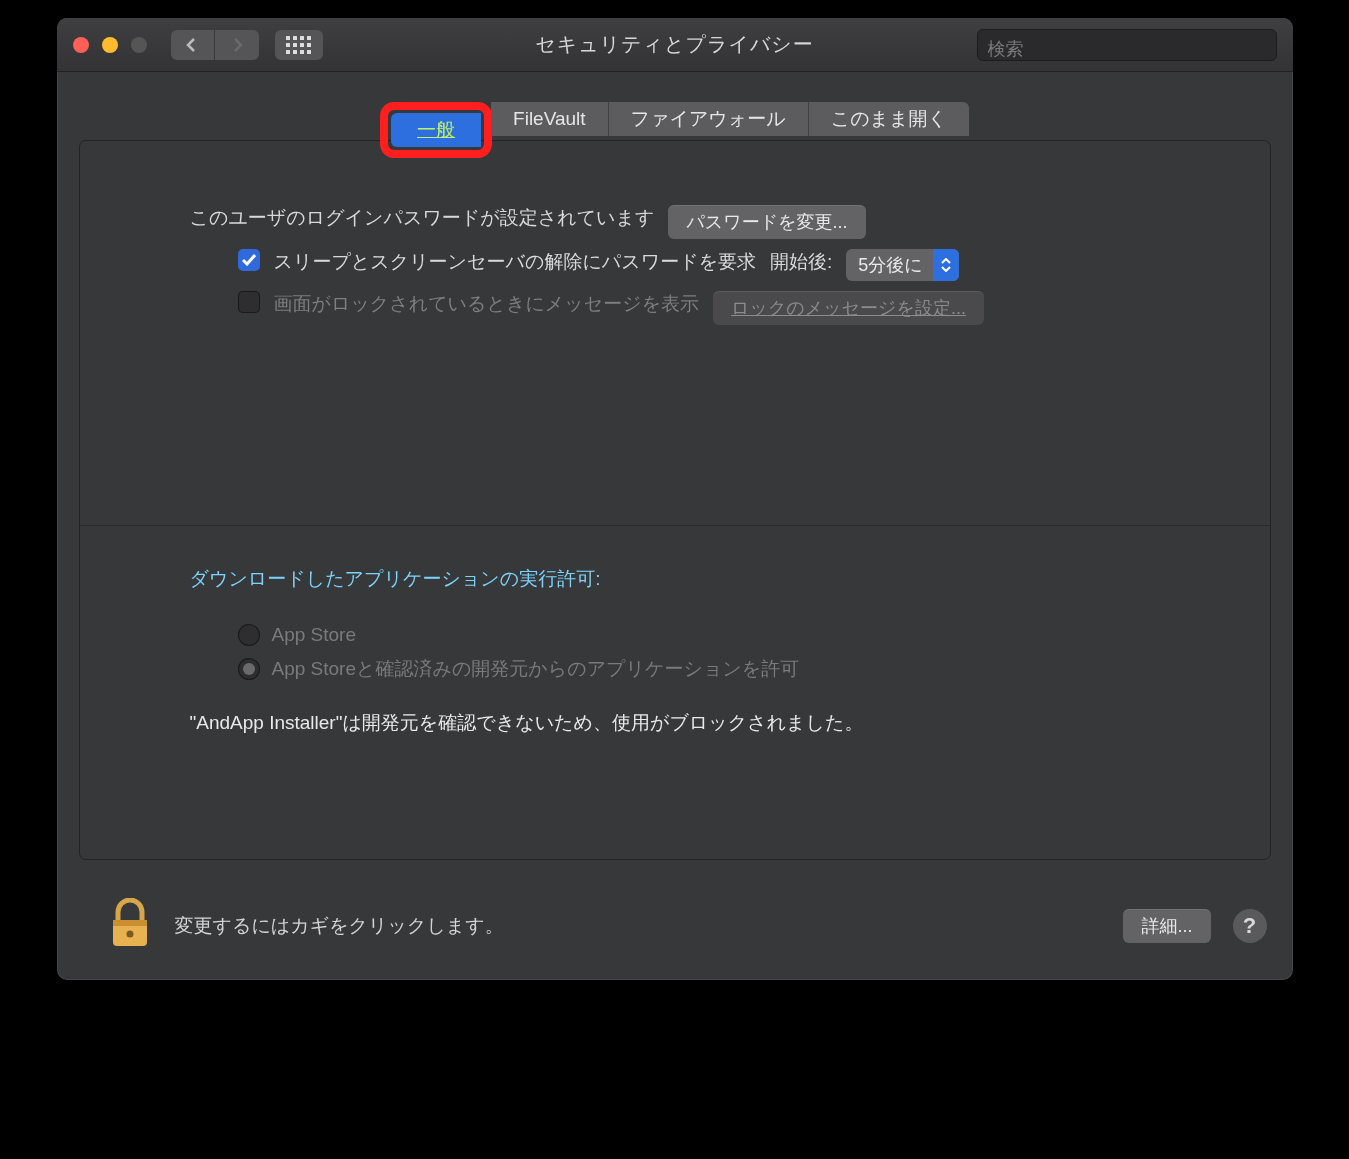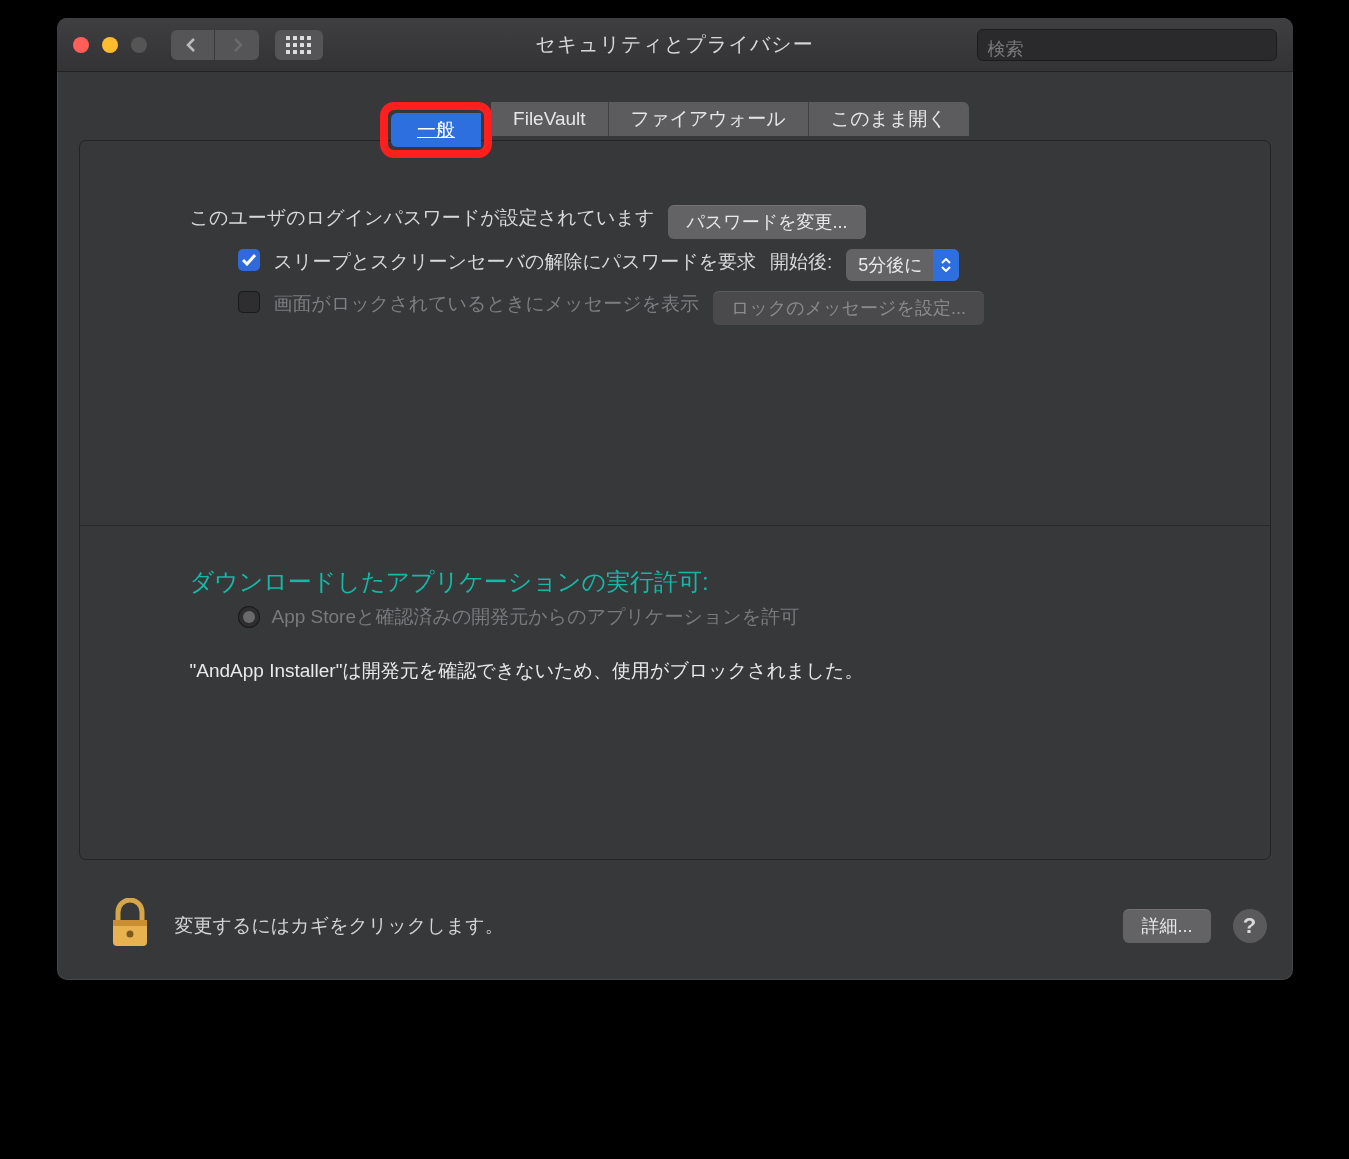--- a/index.html
+++ b/index.html
@@ -20,35 +20,35 @@
     .wtitle { position:absolute; left:50%; transform:translateX(-50%); color:#d7d7d9; font-size:20px; font-weight:500; letter-spacing:1px; }
     .search { margin-left:auto; width:300px; height:32px; background:#2a2a2c; border:1px solid #1c1c1e; border-radius:6px; display:flex; align-items:center; padding:0 10px; gap:8px;flex-direction:column; }
     .search svg{fill:none;stroke:#888;stroke-width:2;}
     .search input{background:transparent;border:0;outline:0;color:#ccc;font-size:18px;width:100%;}
     .search input::placeholder{color:#7a7a7c;}
     .body { padding:30px 22px 24px; }
     .tabs-wrap { display:flex; justify-content:center; position:relative; z-index:2; margin-bottom:-18px; }
     .tabs { display:flex; border-radius:6px; overflow:hidden; }
     .tab { height:34px; padding:0 22px; background:#5c5c5f; color:#e6e6e8; font-size:19px; display:flex; align-items:center; border-right:1px solid #414144; cursor:pointer; }
     .tab:last-child{border-right:0;}
-    .tab.active { background:#2e6fe0; color:#ffffff;text-decoration:underline; }
+    .tab.active { background:#2e6fe0; color:#bef264;text-decoration:underline; }
     .hilite { border:8px solid #ff1f1f; border-radius:14px; padding:3px 3px; }
     .panel { border:1px solid #232325; border-radius:7px; padding:64px 110px 50px 110px; background:#37383a; min-height:720px; }
     .row { display:flex; gap:14px; color:#d9d9db; font-size:19px; margin-bottom:10px; }
     .btn { background:#636366; color:#e9e9eb; border:0; border-radius:6px; height:34px; padding:0 18px; font-size:18px; cursor:pointer; box-shadow:inset 0 1px 0 rgba(255,255,255,.1); }
-    .btn.dis { background:#4a4a4d; color:#8b8b8e; cursor:default; }
+    .btn.dis { background:#4a4a4d; color:#8b8b8e; cursor:default;text-decoration:underline; }
     .cbx { width:22px; height:22px; border-radius:5px; background:#2f69db; display:flex; align-items:center; justify-content:center; flex-shrink:0; }
     .cbx.off { background:#2e2e30; box-shadow:inset 0 0 0 1px #1a1a1c; }
     .cbx svg{stroke:#fff;stroke-width:3;fill:none;}
     .select { background:#636366; height:32px; border-radius:6px; display:flex; align-items:center; padding-left:12px; overflow:hidden; font-size:18px; }
     .select .val { padding-right:10px; color:#eaeaec; }
     .select .caret { background:#2e6fe0; width:26px; height:100%; display:flex; flex-direction:column; align-items:center; justify-content:center; gap:2px; }
     .select .caret svg{stroke:#fff;stroke-width:2;fill:none;}
     .hr { height:1px; background:#2a2a2c; margin:200px -110px 40px; }
-    .sect { color:#14b8a6; font-size:24px; margin-bottom:6px; }
+    .sect { color:#7dd3fc; font-size:19px; margin-bottom:32px; }
     .radio-row { display:flex; align-items:center; gap:12px; color:#7a7a7d; font-size:19px; margin-bottom:10px; padding-left:48px; }
     .radio { width:22px; height:22px; border-radius:50%; background:#2e2e30; box-shadow:inset 0 0 0 1px #1a1a1c; position:relative; flex-shrink:0; }
     .radio.sel::after { content:""; position:absolute; inset:5px; background:#6a6a6d; border-radius:50%; }
     .block-row { display:flex; align-items:flex-start; margin-top:26px; gap:24px; }
     .block-msg { color:#e9e9eb; font-size:19px; line-height:1.55; flex:1; }
     .hilite2 { border:8px solid #ff1f1f; border-radius:14px; padding:10px 12px; }
     .footer { display:flex; align-items:center; padding:14px 26px 26px 50px; gap:22px; }
     .lock svg { width:46px; height:52px; }
     .foot-text { color:#d4d4d6; font-size:19px; flex:1; }
     .helpbtn { width:34px; height:34px; border-radius:50%; background:#5a5a5d; color:#d9d9db; font-size:22px; font-weight:600; display:flex; align-items:center; justify-content:center; cursor:pointer; }
@@ -151,20 +151,24 @@
         <div class="cbx off"></div>
         <span>画面がロックされているときにメッセージを表示</span>
         <button class="btn dis">ロックのメッセージを設定...</button>
       </div>
 
       <div class="hr"></div>
 
       <div class="sect">ダウンロードしたアプリケーションの実行許可:</div>
 
       <div class="radio-row">
+        <div class="radio"></div>
+        <span>App Store</span>
+      </div>
+      <div class="radio-row">
         <div class="radio sel"></div>
         <span>App Storeと確認済みの開発元からのアプリケーションを許可</span>
       </div>
 
       <div class="block-row">
         <div class="block-msg">"AndApp Installer"は開発元を確認できないため、使用がブロックされました。</div>
       </div>
 
     </div>
 

